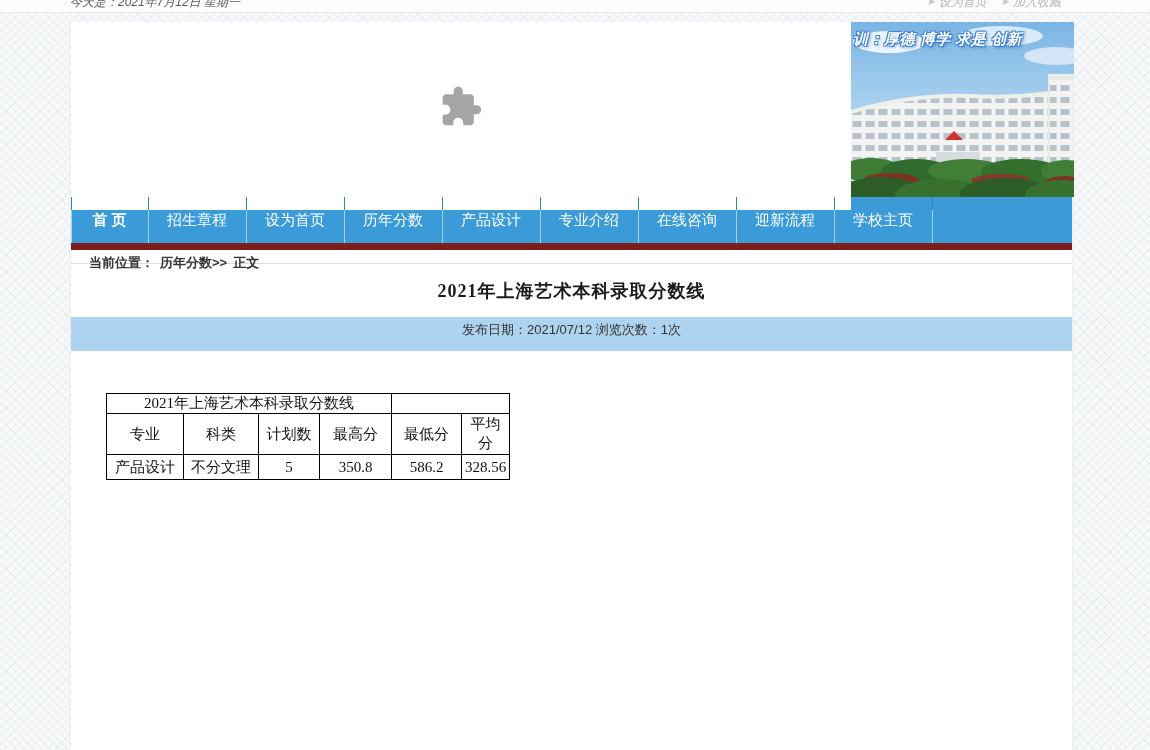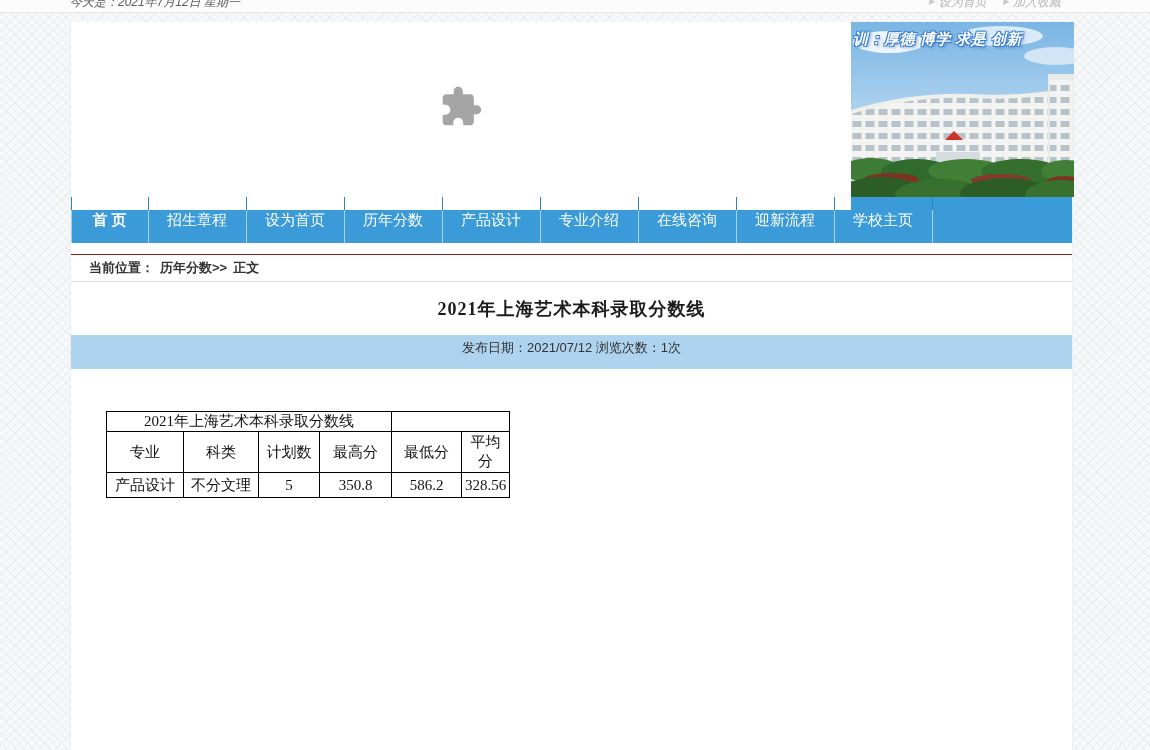--- a/index.html
+++ b/index.html
@@ -58,22 +58,22 @@
     color:#fff;font-size:15px;text-decoration:none;cursor:pointer;white-space:nowrap;
   }
   .nav-item.first{width:77px;font-weight:bold;}
   .nav-item::before, .nav-filler::before{
     content:"";position:absolute;left:0;top:0;width:1px;height:46px;z-index:3;
     background:linear-gradient(to bottom,#2b85bb 13px, rgba(255,255,255,.55) 13px);
   }
   .nav-filler{position:relative;flex:1;height:46px;}
   
   .breadcrumb{
-    margin-top:11px;height:28px;line-height:26px;padding-left:18px;
-    border-top:1px solid #7f1d1d;border-bottom:1px solid #dcdcdc;
+    height:21px;line-height:26px;padding-left:18px;
+    border-top:7px solid #7f1d1d;border-bottom:1px solid #dcdcdc;
     font-size:13px;font-weight:bold;color:#333;
   }
   .breadcrumb span{margin-right:6px;}
   .crumb-link{color:#333;text-decoration:none;cursor:pointer;}
   
   .title-block{height:53px;display:flex;align-items:center;justify-content:center;}
   .page-title{
     font-family:"Liberation Serif", serif;font-size:18px;font-weight:bold;color:#1b1b1b;letter-spacing:1px;
   }
   .meta-bar{

